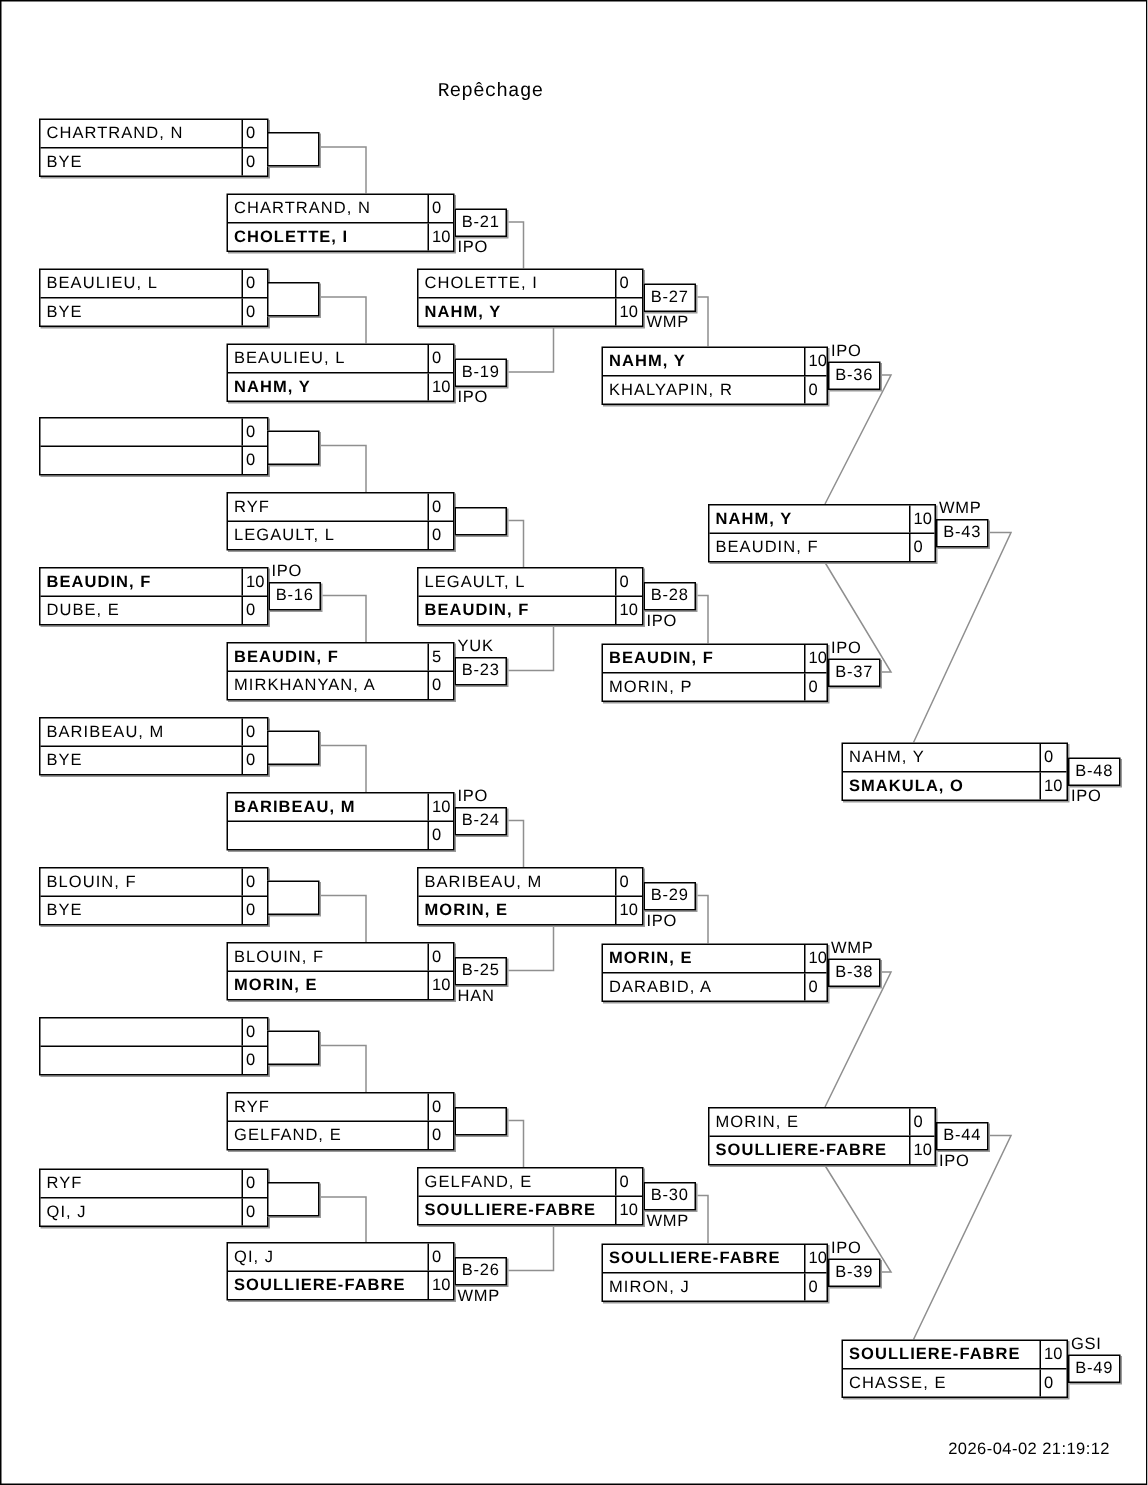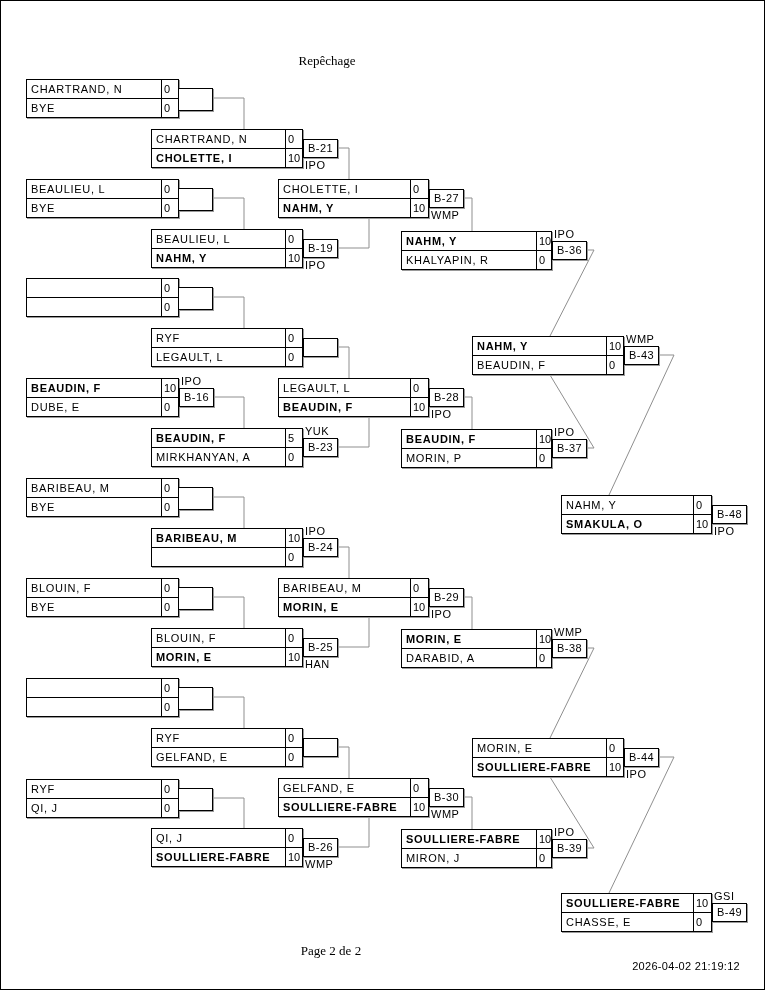--- a/index.html
+++ b/index.html
@@ -7,21 +7,21 @@
     position:relative;width:765px;height:990px;background:#fff;
     border:1px solid #000;box-sizing:border-box;overflow:hidden;
     font-family:"Liberation Sans",sans-serif;color:#000;
   }
   .title{
     position:absolute;top:18px;left:0;width:730px;text-align:center;
     font-size:26px;font-weight:bold;
   }
   .subtitle{
     position:absolute;top:52px;left:0;width:652px;text-align:center;
-    font-family:Liberation Serif, serif;font-size:13px;
+    font-family:Liberation Mono, monospace;font-size:13px;
   }
   svg.connectors{position:absolute;left:0;top:0;z-index:1;}
   .match-box{
     position:absolute;background:#fff;border:1px solid #000;
     box-shadow:1px 1px 0 #9a9a9a;z-index:2;
   }
   .player-row{display:flex;height:18px;line-height:18px;}
   .player-row + .player-row{border-top:1px solid #000;}
   .player-name{
     padding-left:4px;font-size:11px;letter-spacing:0.7px;
@@ -412,15 +412,14 @@
         </div>
         <div class="player-row">
           <span class="player-name" style="width: 127px;">CHASSE, E</span>
           <span class="player-score">0</span>
         </div>
         <div class="match-label">B-49</div>
         <span class="match-tag top">GSI</span>
       </div>
     </div>
 
-  <div class="footer-page">Page 2 de 2</div>
   <div class="footer-right">2026-04-02 21:19:12</div>
 </div>
 
 </body></html>

